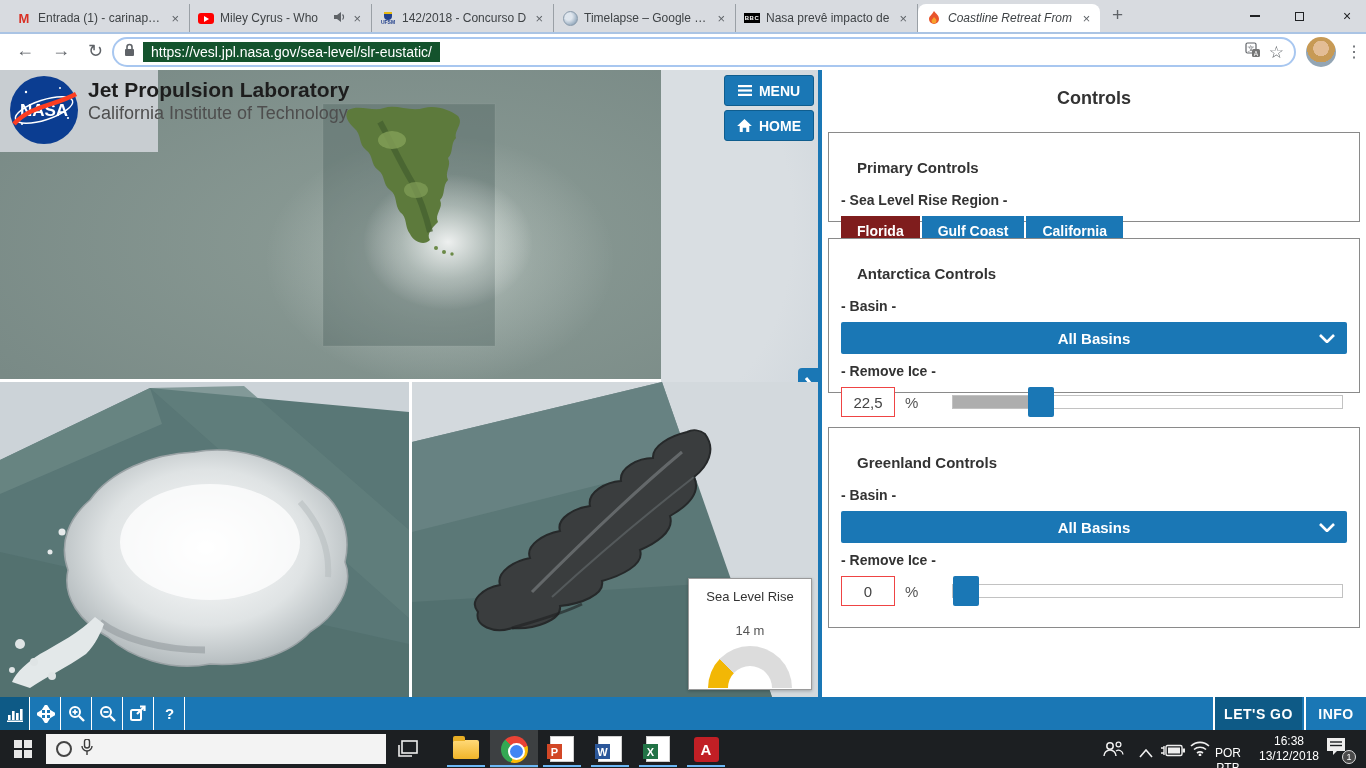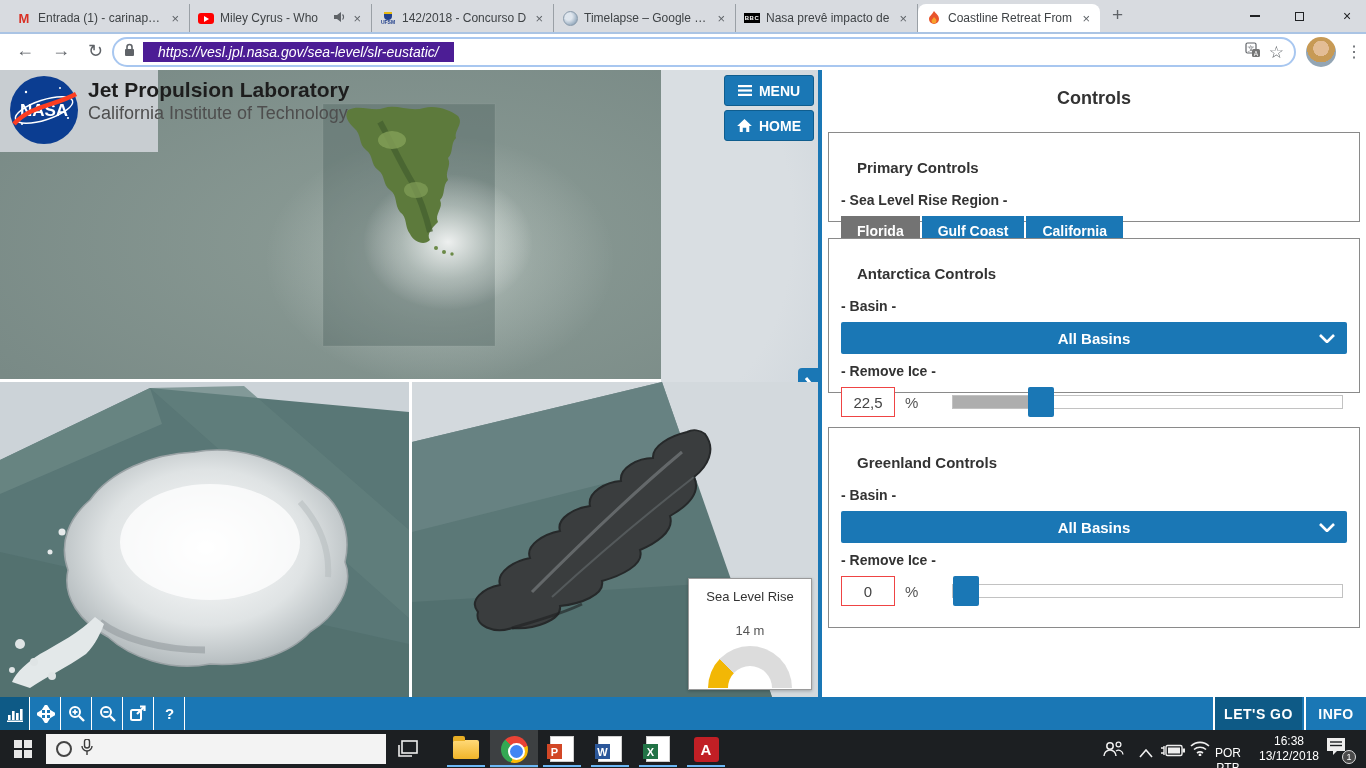--- a/index.html
+++ b/index.html
@@ -5,34 +5,34 @@
   html,body{margin:0;padding:0;background:#fff;}
   *{box-sizing:border-box;}
   .screen{position:relative;width:1366px;height:768px;overflow:hidden;
           font-family:"Liberation Sans",sans-serif;background:#fff;}
   .abs{position:absolute;}
 
   
   .tabstrip{left:0;top:0;width:1366px;height:32px;background:#d8dbe0;}
   .tab{top:4px;height:28px;display:flex;align-items:center;gap:6px;padding:0 8px;width:182px;}
   .tab.inactive{border-right:1px solid #9aa0a6;}
-  .tab.active{background:#fff;border-radius:8px 8px 0 0;height:28px;border:none;}
+  .tab.active{background:#fff;border-radius:8px 8px 0 0;height:28px;border:none;font-style:italic;}
   .tab-title{font-size:12px;color:#3f4346;white-space:nowrap;overflow:hidden;text-overflow:ellipsis;flex:1;}
   .tab-close{font-size:13px;color:#5f6368;line-height:1;padding:0 2px;cursor:default;}
   .newtab{top:4px;font-size:19px;color:#5f6368;}
   .winbtn{top:0;height:32px;width:34px;display:flex;align-items:center;justify-content:center;color:#202124;}
   .min-bar{display:block;width:10px;height:2px;background:#202124;}
   .max-box{display:block;width:9px;height:9px;border:1.5px solid #202124;}
   .x-glyph{font-size:14px;}
   .strip-line{left:0;top:32px;width:1366px;height:2px;background:#aac4e4;}
   .navbar{left:0;top:34px;width:1366px;height:36px;background:#fff;}
   .navicon{font-size:18px;color:#5f6368;top:6px;}
   .urlpill{left:112px;top:3px;width:1184px;height:30px;border:2px solid #a8c7f0;border-radius:16px;
            background:#fff;display:flex;align-items:center;padding:0 10px;gap:8px;}
-  .urlsel{background:#4c1d95;color:#fff;font-size:14px;padding:2px 15px;white-space:nowrap;overflow:hidden;font-style:italic;}
+  .urlsel{background:#14532d;color:#fff;font-size:14px;padding:2px 8px;white-space:nowrap;overflow:hidden;}
   .pill-ico{margin-left:auto;}
   .avatar{left:1306px;top:3px;width:30px;height:30px;border-radius:50%;
           background:radial-gradient(circle at 50% 38%, #e3bd95 0 32%, #c79a55 33% 58%, #93a5b4 59%);}
 
   
   .fav{width:16px;height:16px;display:flex;align-items:center;justify-content:center;flex:none;}
   .fav-gmail{color:#d93025;font-weight:bold;font-size:13px;}
   .fav-yt{width:16px;height:11px;background:#f00;border-radius:3px;position:relative;}
   .fav-yt::after{content:"";position:absolute;left:6px;top:3px;border-left:5px solid #fff;
                  border-top:3px solid transparent;border-bottom:3px solid transparent;}
@@ -355,21 +355,21 @@
   </div>
 
   <div class="abs cpanel-border accent"></div>
   <div class="abs cpanel">
     <div class="abs c-title">Controls</div>
 
     <div class="abs cbox" style="top:62px;height:90px">
       <h3>Primary Controls</h3>
       <div class="clabel">- Sea Level Rise Region -</div>
       <div class="regrow">
-        <div class="regbtn" style="background:#737373">Florida</div>
+        <div class="regbtn" style="background:#7f1d1d">Florida</div>
         <div class="regbtn accent">Gulf Coast</div>
         <div class="regbtn accent">California</div>
       </div>
     </div>
 
     <div class="abs cbox" style="top:168px;height:155px">
       <h3>Antarctica Controls</h3>
       <div class="clabel">- Basin -</div>
       <div class="dd accent">
         <span>All Basins</span>

